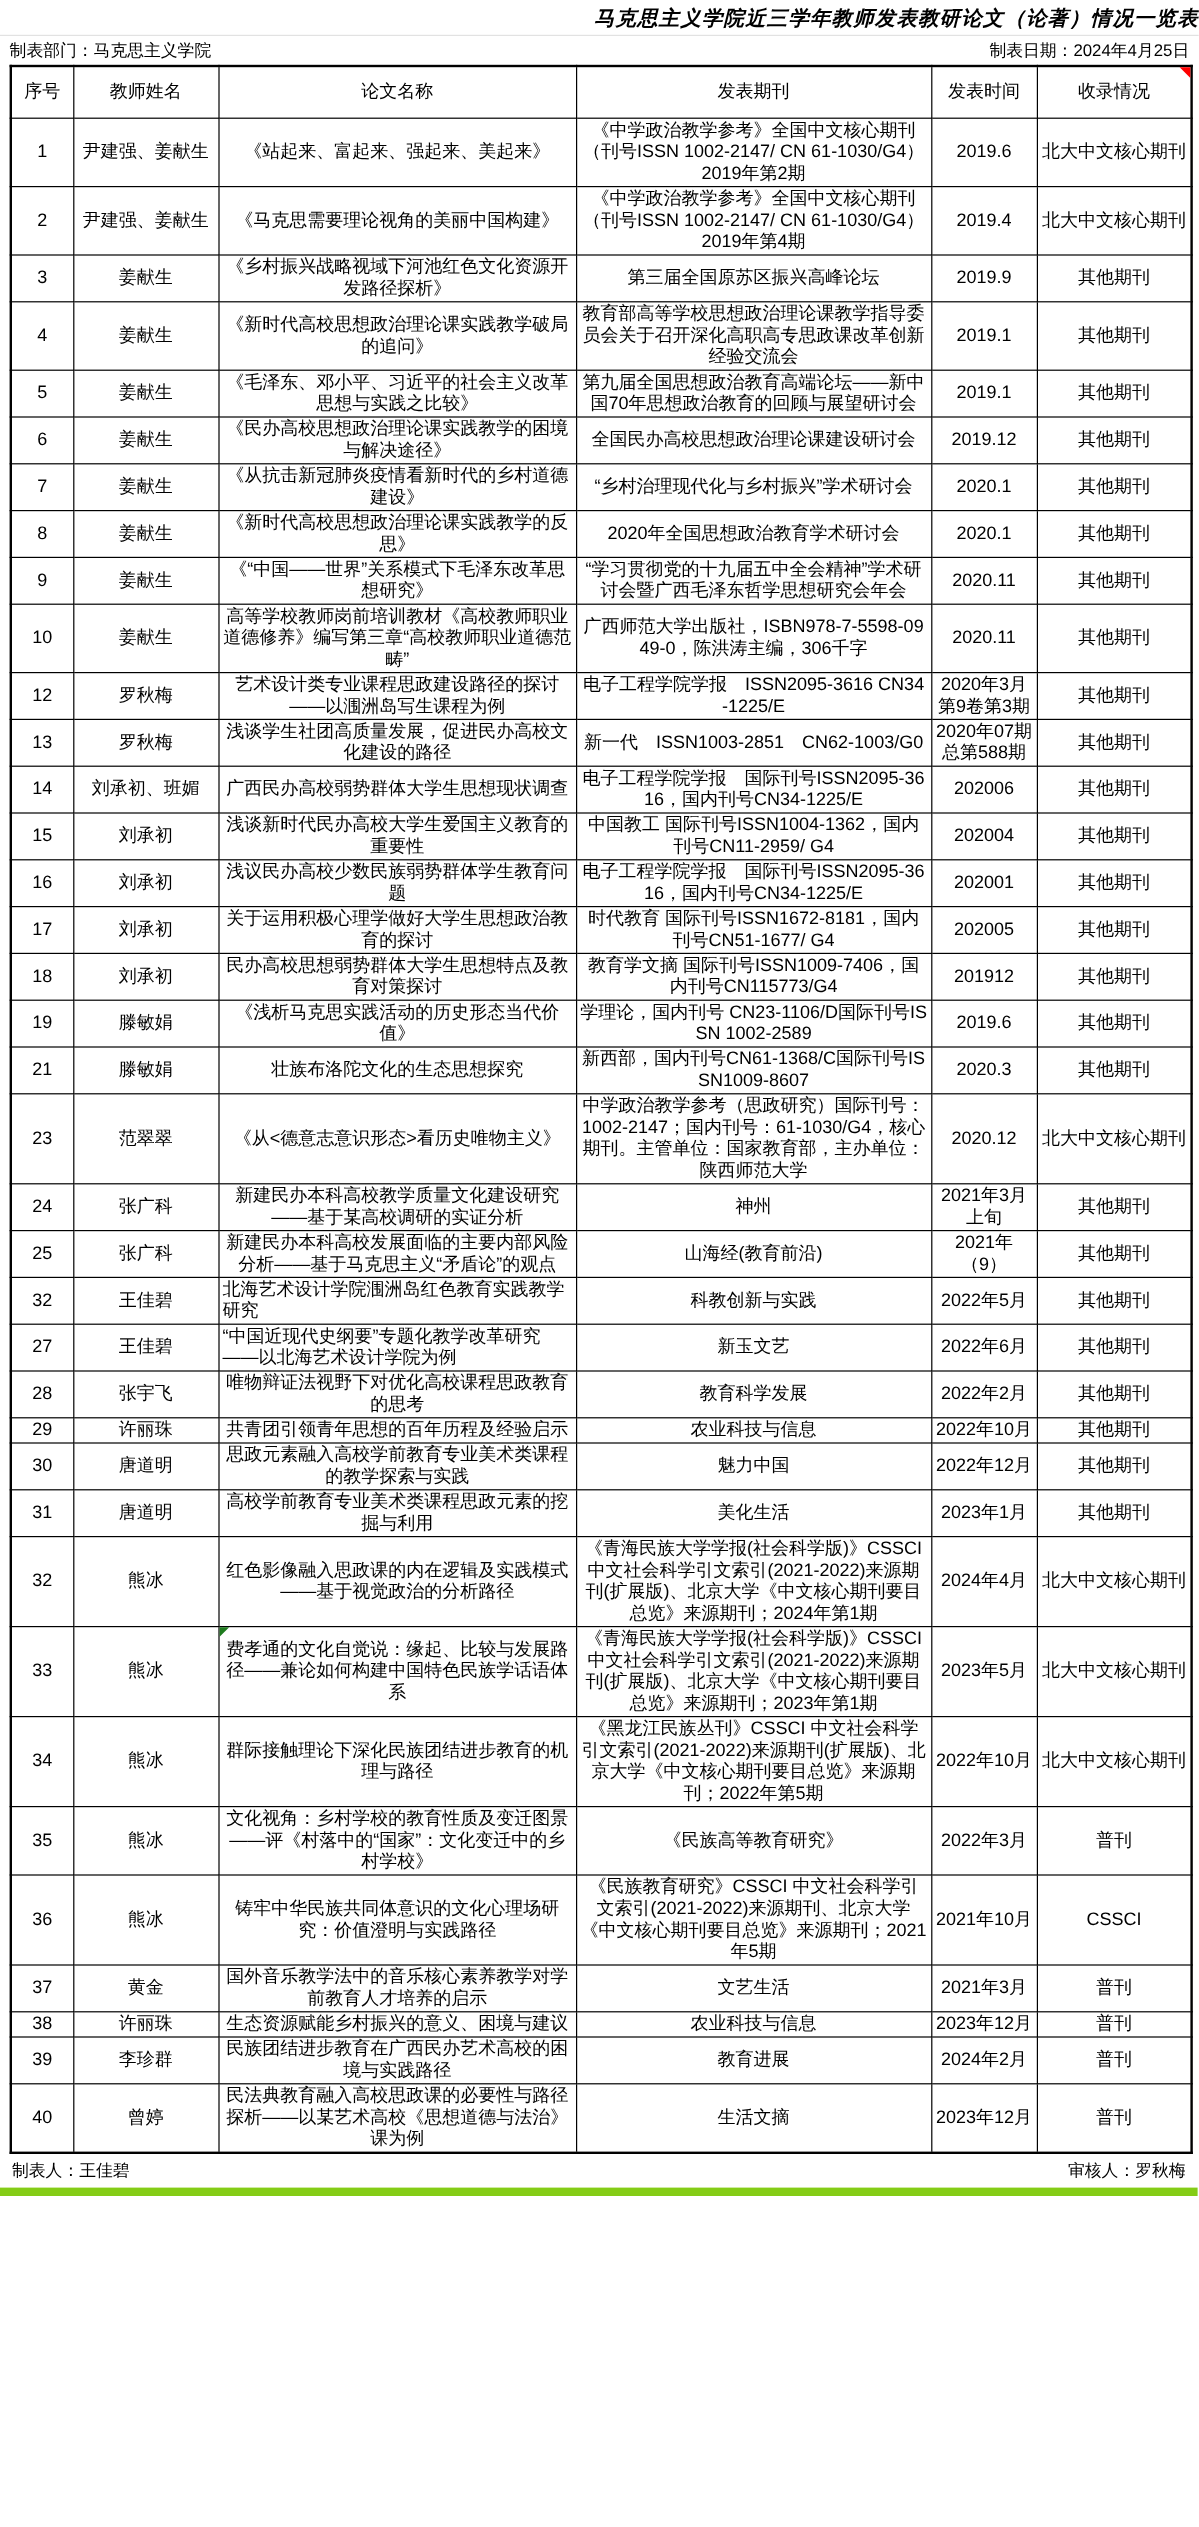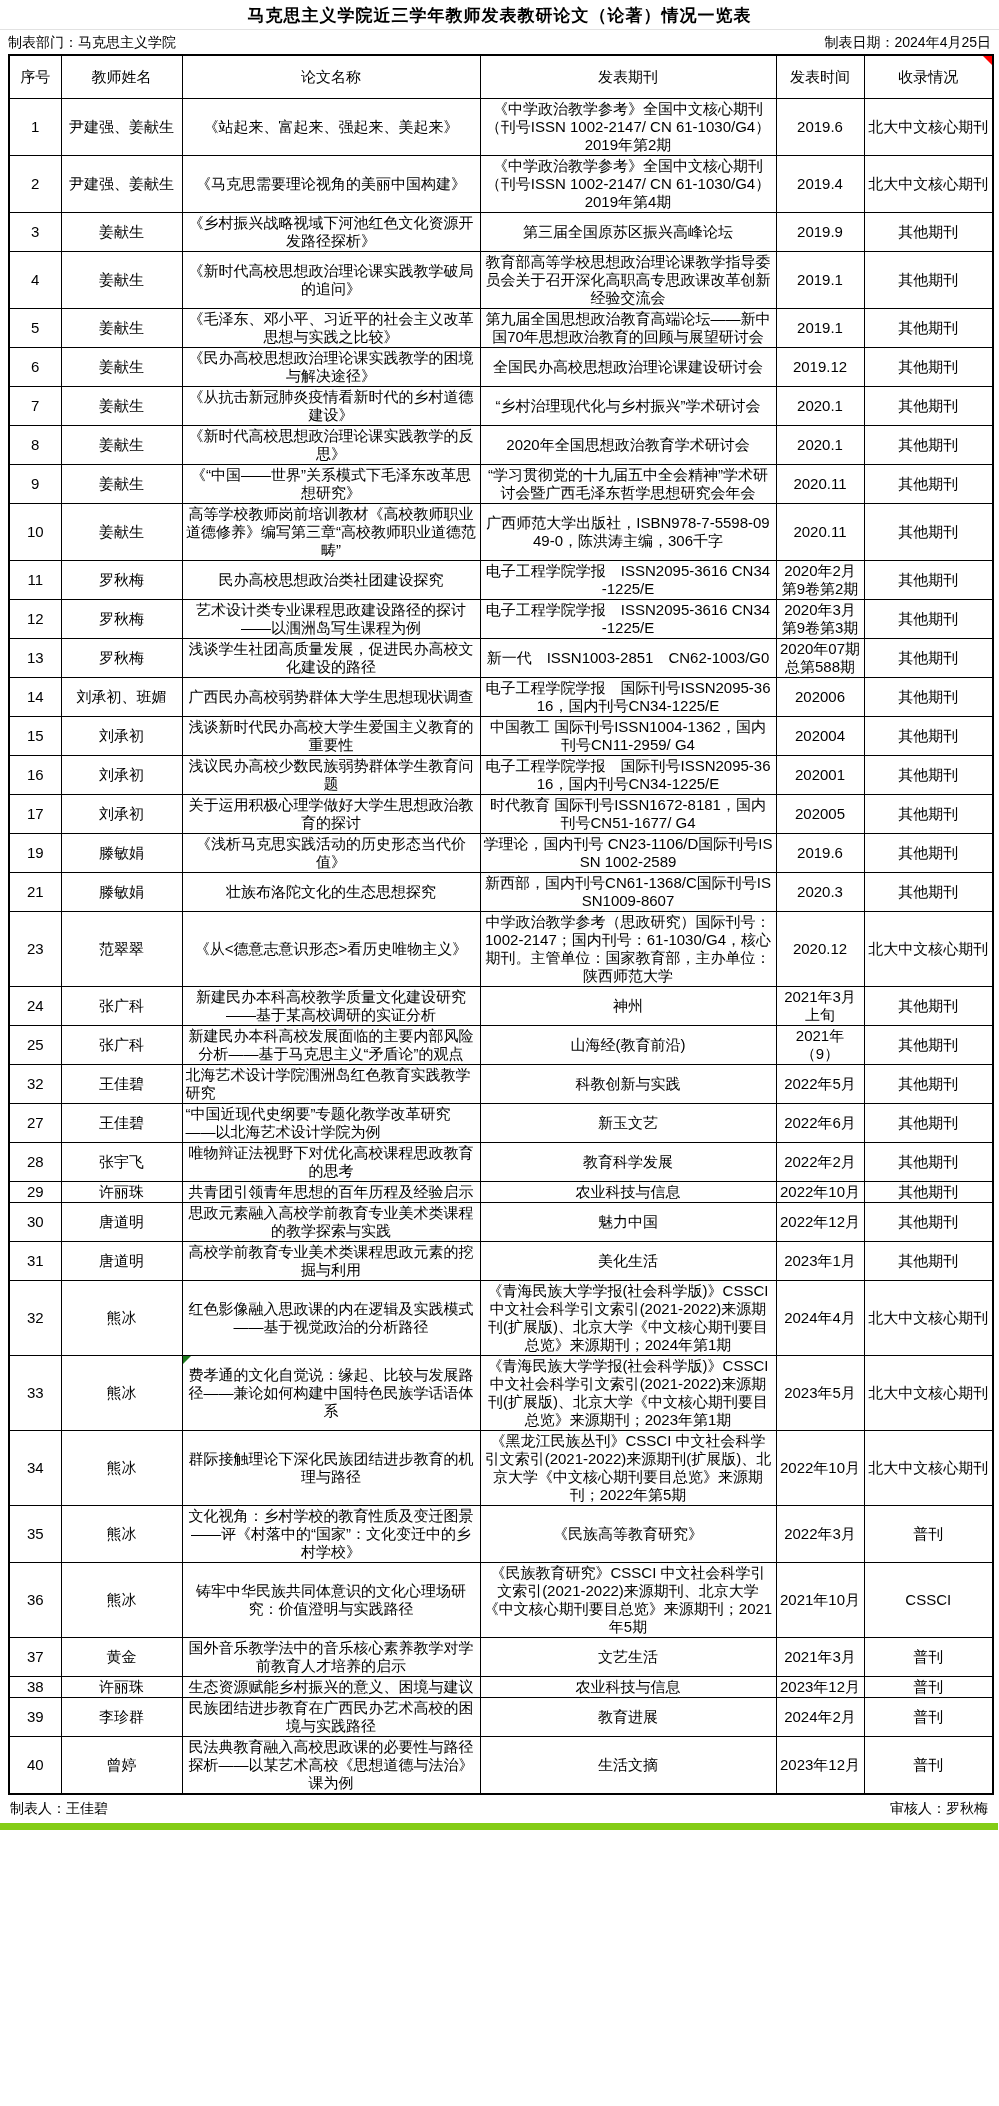--- a/index.html
+++ b/index.html
@@ -6,27 +6,28 @@
     margin: 0;
     padding: 0;
     background: #ffffff;
     width: 999px;
     font-family: "Liberation Sans", "DejaVu Sans", sans-serif;
     color: #000000;
   }
   .page { width: 999px; }
 
   .doc-title {
-    text-align: center;
+    text-align: right;
     font-size: 17px;
     font-weight: bold;
     line-height: 26px;
     padding-top: 3px;
     border-bottom: 1px solid #e2e2e2;
     letter-spacing: 1px;
+    font-style: italic;
   }
 
   .meta-row {
     display: flex;
     justify-content: space-between;
     align-items: center;
     padding: 2px 8px 2px 8px;
     font-size: 14px;
     line-height: 20px;
     text-align: center;
@@ -191,28 +192,20 @@
         </tr>
         <tr>
           <td>10</td>
           <td>姜献生</td>
           <td>高等学校教师岗前培训教材《高校教师职业道德修养》编写第三章“高校教师职业道德范畴”</td>
           <td>广西师范大学出版社，ISBN978-7-5598-0949-0，陈洪涛主编，306千字</td>
           <td>2020.11</td>
           <td>其他期刊</td>
         </tr>
         <tr>
-          <td>11</td>
-          <td>罗秋梅</td>
-          <td>民办高校思想政治类社团建设探究</td>
-          <td>电子工程学院学报　ISSN2095-3616 CN34-1225/E</td>
-          <td>2020年2月第9卷第2期</td>
-          <td>其他期刊</td>
-        </tr>
-        <tr>
           <td>12</td>
           <td>罗秋梅</td>
           <td>艺术设计类专业课程思政建设路径的探讨——以涠洲岛写生课程为例</td>
           <td>电子工程学院学报　ISSN2095-3616 CN34-1225/E</td>
           <td>2020年3月第9卷第3期</td>
           <td>其他期刊</td>
         </tr>
         <tr>
           <td>13</td>
           <td>罗秋梅</td>
@@ -244,20 +237,28 @@
           <td>电子工程学院学报　国际刊号ISSN2095-3616，国内刊号CN34-1225/E</td>
           <td>202001</td>
           <td>其他期刊</td>
         </tr>
         <tr>
           <td>17</td>
           <td>刘承初</td>
           <td>关于运用积极心理学做好大学生思想政治教育的探讨</td>
           <td>时代教育 国际刊号ISSN1672-8181，国内刊号CN51-1677/ G4</td>
           <td>202005</td>
+          <td>其他期刊</td>
+        </tr>
+        <tr>
+          <td>18</td>
+          <td>刘承初</td>
+          <td>民办高校思想弱势群体大学生思想特点及教育对策探讨</td>
+          <td>教育学文摘 国际刊号ISSN1009-7406，国内刊号CN115773/G4</td>
+          <td>201912</td>
           <td>其他期刊</td>
         </tr>
         <tr>
           <td>19</td>
           <td>滕敏娟</td>
           <td>《浅析马克思实践活动的历史形态当代价值》</td>
           <td>学理论，国内刊号 CN23-1106/D国际刊号ISSN 1002-2589</td>
           <td>2019.6</td>
           <td>其他期刊</td>
         </tr>

